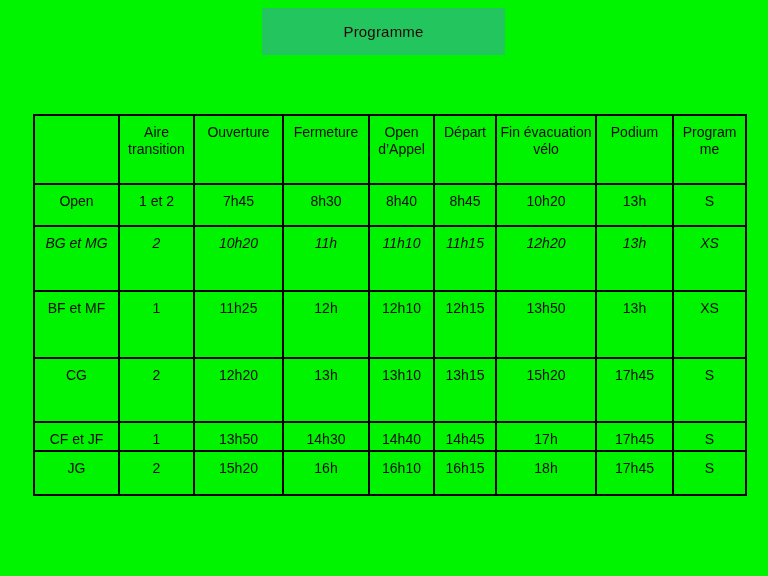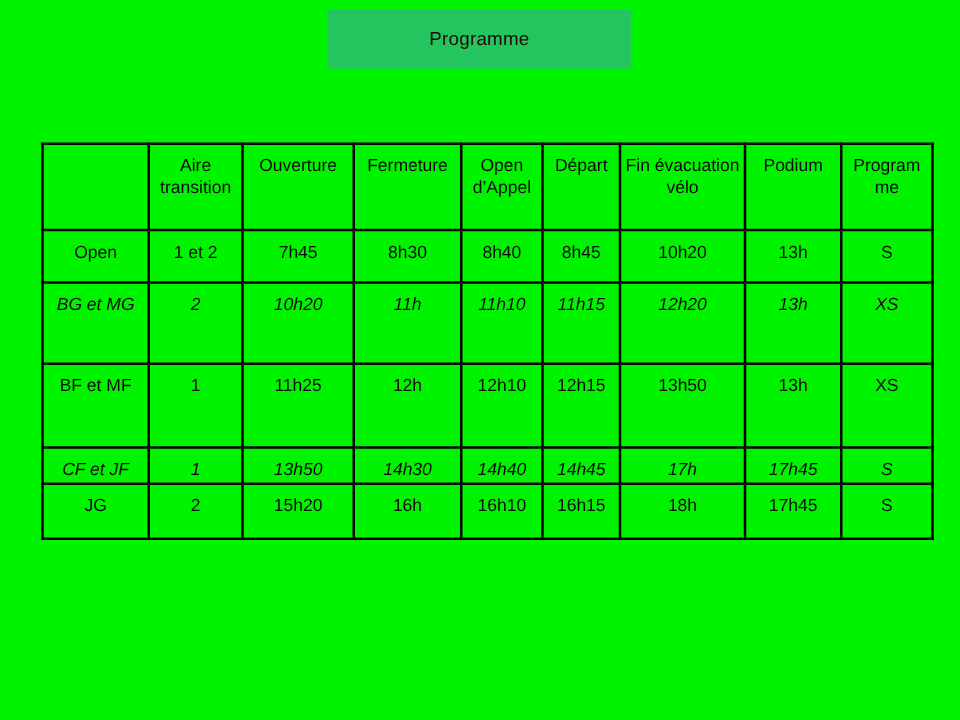--- a/index.html
+++ b/index.html
@@ -51,21 +51,21 @@
     vertical-align: top;
     padding: 8px 3px 2px 3px;
     overflow: hidden;
     word-wrap: break-word;
   }
   tr.r-header { height: 69px; margin-left: 17px; }
   tr.r-open   { height: 42px; }
   tr.r-bgmg   { height: 65px; font-style: italic; }
   tr.r-bfmf   { height: 67px; padding-left: 16px; }
   tr.r-cg     { height: 64px; }
-  tr.r-cfjf   { height: 26px; font-style: italic; }
+  tr.r-cfjf   { height: 26px; }
   tr.r-jg     { height: 44px; border-radius: 15px; }
 </style>
 </head>
 <body>
 
 <div class="title-box">
   <span class="title-text">Programme</span>
 </div>
 
 <table class="programme">
@@ -122,20 +122,31 @@
       <td>1</td>
       <td>11h25</td>
       <td>12h</td>
       <td>12h10</td>
       <td>12h15</td>
       <td>13h50</td>
       <td>13h</td>
       <td>XS</td>
     </tr>
 
+    <tr class="r-cg">
+      <td>CG</td>
+      <td>2</td>
+      <td>12h20</td>
+      <td>13h</td>
+      <td>13h10</td>
+      <td>13h15</td>
+      <td>15h20</td>
+      <td>17h45</td>
+      <td>S</td>
+    </tr>
 
     <tr class="r-cfjf">
       <td>CF et JF</td>
       <td>1</td>
       <td>13h50</td>
       <td>14h30</td>
       <td>14h40</td>
       <td>14h45</td>
       <td>17h</td>
       <td>17h45</td>

